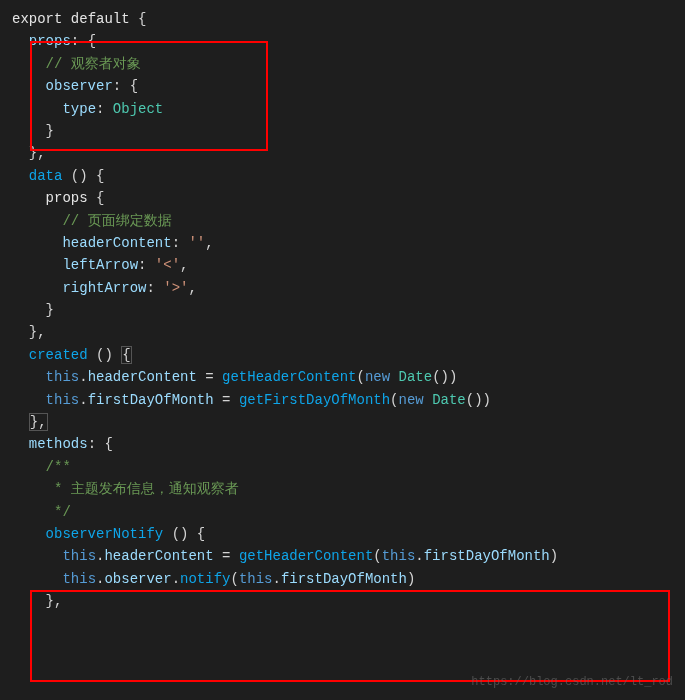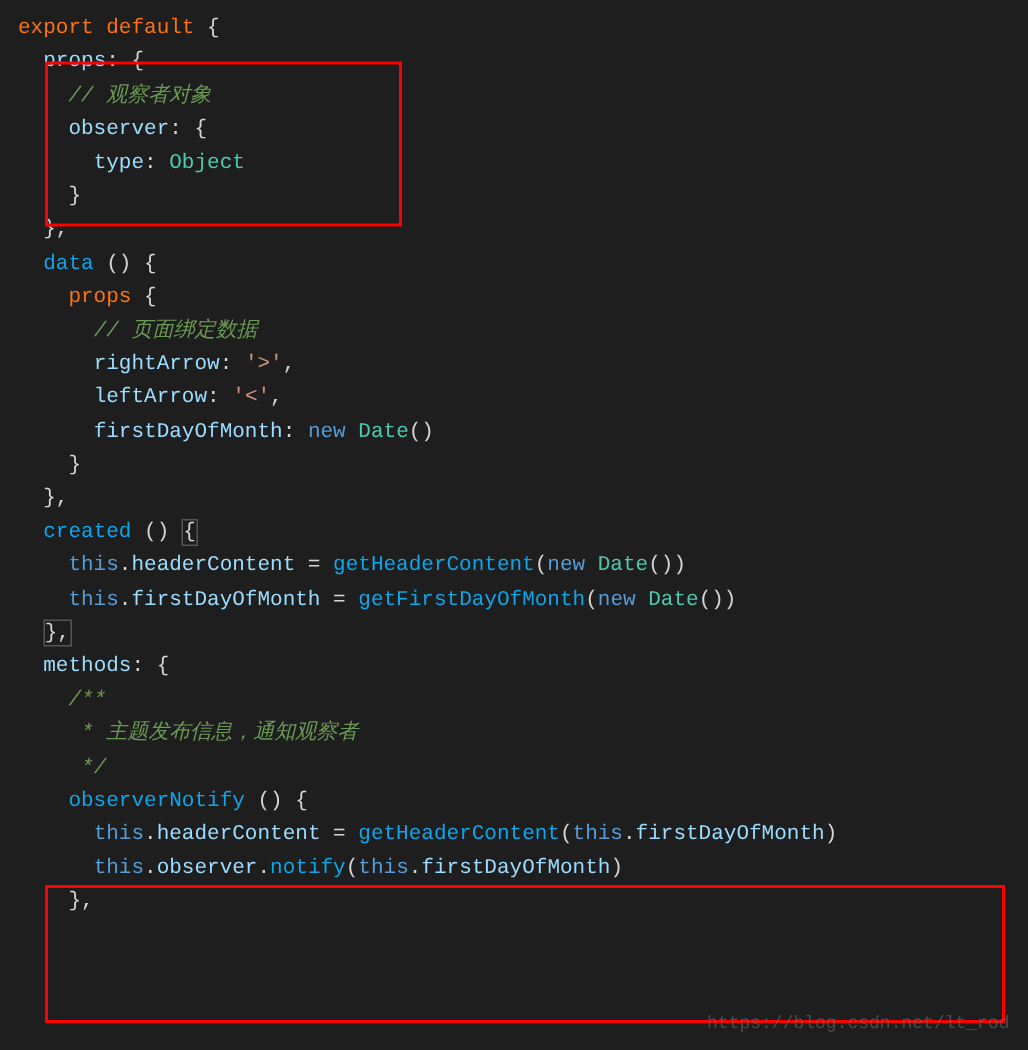--- a/index.html
+++ b/index.html
@@ -19,26 +19,26 @@
       position: relative;
     }
     .code-container {
       padding: 8px 0;
       position: relative;
     }
     .line {
       white-space: pre;
       padding: 0 12px;
     }
-    .kw-purple { color: #f97316; }
+    .kw-purple { color: #e5e5e5; }
     .kw-blue { color: #569cd6; }
     .kw-cyan { color: #9cdcfe; }
     .kw-teal { color: #4ec9b0; }
     .kw-yellow { color: #0ea5e9; }
-    .kw-green { color: #6a9955; font-style: italic; }
+    .kw-green { color: #6a9955; }
     .kw-string { color: #ce9178; }
     .kw-white { color: #d4d4d4; }
     .red-box-1 {
       position: absolute;
       border: 2px solid #ff0000;
       top: 41px;
       left: 30px;
       width: 238px;
       height: 110px;
       pointer-events: none;
@@ -72,23 +72,23 @@
   <div class="line"><span class="kw-purple">export</span> <span class="kw-purple">default</span><span class="kw-white"> {</span></div>
   <div class="line"><span>  </span><span class="kw-cyan">props</span><span class="kw-white">: {</span></div>
   <div class="line"><span>    </span><span class="kw-green">// 观察者对象</span></div>
   <div class="line"><span>    </span><span class="kw-cyan">observer</span><span class="kw-white">: {</span></div>
   <div class="line"><span>      </span><span class="kw-cyan">type</span><span class="kw-white">: </span><span class="kw-teal">Object</span></div>
   <div class="line"><span>    </span><span class="kw-white">}</span></div>
   <div class="line"><span>  </span><span class="kw-white">},</span></div>
   <div class="line"><span>  </span><span class="kw-yellow">data</span><span class="kw-white"> () {</span></div>
   <div class="line"><span>    </span><span class="kw-purple">props</span><span class="kw-white"> {</span></div>
   <div class="line"><span>      </span><span class="kw-green">// 页面绑定数据</span></div>
+  <div class="line"><span>      </span><span class="kw-cyan">headerContent</span><span class="kw-white">: </span><span class="kw-string">''</span><span class="kw-white">,</span></div>
+  <div class="line"><span>      </span><span class="kw-cyan">leftArrow</span><span class="kw-white">: </span><span class="kw-string">'&lt;'</span><span class="kw-white">,</span></div>
   <div class="line"><span>      </span><span class="kw-cyan">rightArrow</span><span class="kw-white">: </span><span class="kw-string">'&gt;'</span><span class="kw-white">,</span></div>
-  <div class="line"><span>      </span><span class="kw-cyan">leftArrow</span><span class="kw-white">: </span><span class="kw-string">'&lt;'</span><span class="kw-white">,</span></div>
-  <div class="line"><span>      </span><span class="kw-cyan">firstDayOfMonth</span><span class="kw-white">: </span><span class="kw-blue">new</span><span class="kw-teal"> Date</span><span class="kw-white">()</span></div>
   <div class="line"><span>    </span><span class="kw-white">}</span></div>
   <div class="line"><span>  </span><span class="kw-white">},</span></div>
   <div class="line"><span>  </span><span class="kw-yellow">created</span><span class="kw-white"> () </span><span class="kw-white bracket-highlight">{</span></div>
   <div class="line"><span>    </span><span class="kw-blue">this</span><span class="kw-white">.</span><span class="kw-cyan">headerContent</span><span class="kw-white"> = </span><span class="kw-yellow">getHeaderContent</span><span class="kw-white">(</span><span class="kw-blue">new</span><span class="kw-teal"> Date</span><span class="kw-white">())</span></div>
   <div class="line"><span>    </span><span class="kw-blue">this</span><span class="kw-white">.</span><span class="kw-cyan">firstDayOfMonth</span><span class="kw-white"> = </span><span class="kw-yellow">getFirstDayOfMonth</span><span class="kw-white">(</span><span class="kw-blue">new</span><span class="kw-teal"> Date</span><span class="kw-white">())</span></div>
   <div class="line"><span>  </span><span class="kw-white bracket-highlight">},</span></div>
   <div class="line"><span>  </span><span class="kw-cyan">methods</span><span class="kw-white">: {</span></div>
   <div class="line"><span>    </span><span class="kw-green">/**</span></div>
   <div class="line"><span>     </span><span class="kw-green">* 主题发布信息，通知观察者</span></div>
   <div class="line"><span>     </span><span class="kw-green">*/</span></div>

